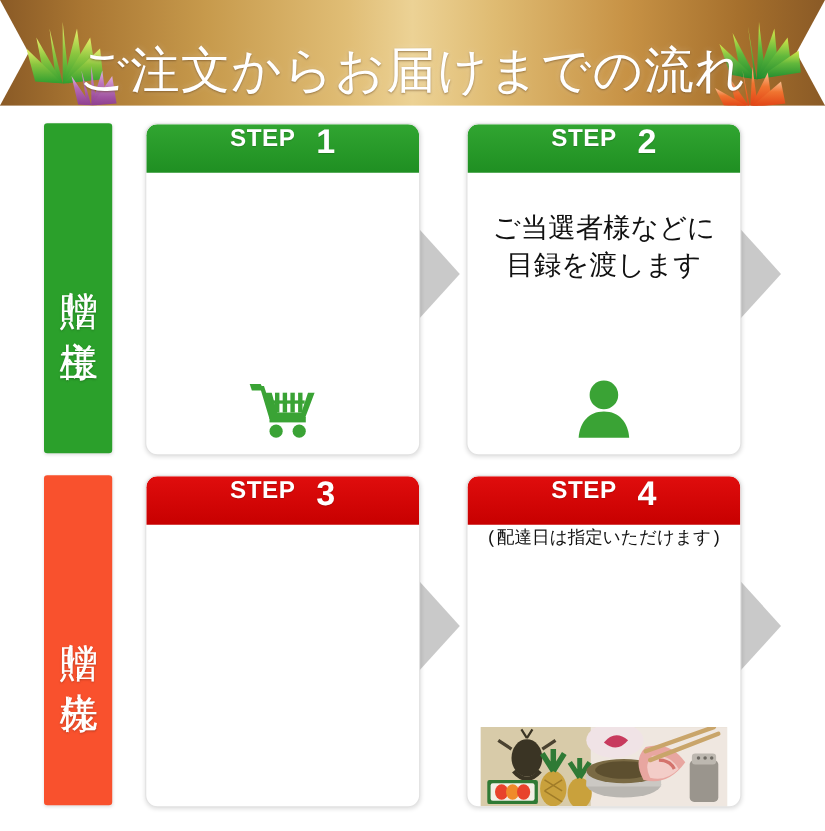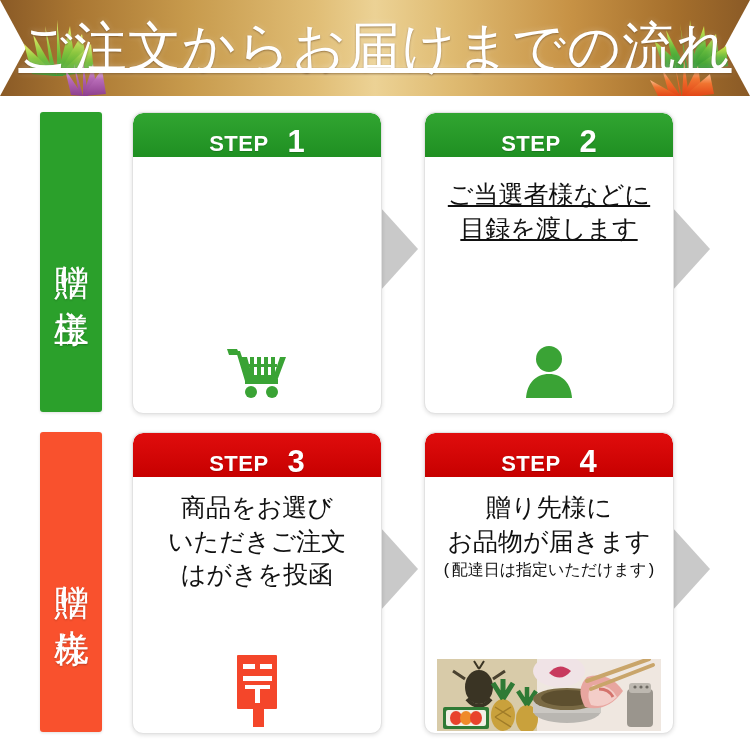--- a/index.html
+++ b/index.html
@@ -34,32 +34,31 @@
     top: 0;
     width: 26px;
     height: 96px;
     background: #ffffff;
   }
   .banner-notch.left  { left: 0;  clip-path: polygon(0 0, 26px 48px, 0 96px); }
   .banner-notch.right { right: 0; clip-path: polygon(26px 0, 0 48px, 26px 96px); }
 
   .banner-title {
     position: absolute;
-    left: 0; top: 0;
+    left: 0; top: 16px;
     width: 750px; height: 96px;
     display: flex;
     align-items: center;
     justify-content: center;
     font-family: "Liberation Serif", "DejaVu Serif", serif;
-    font-size: 53px;
+    font-size: 45px;
     color: #ffffff;
     letter-spacing: 1px;
     text-shadow: 0 1px 2px rgba(90,55,15,.55), 0 0 6px rgba(255,255,255,.25);
     white-space: nowrap;
-    text-decoration: underline;
   }
 
   
   .fan { position: absolute; }
   .fan svg { display: block; }
 
   
   .side-label {
     position: absolute;
     width: 62px;
@@ -92,21 +91,21 @@
     z-index: 3;
   }
   .card.s1 { left: 132px; top: 112px; height: 300px; }
   .card.s2 { left: 424px; top: 112px; height: 300px; }
   .card.s3 { left: 132px; top: 432px; height: 300px; }
   .card.s4 { left: 424px; top: 432px; height: 300px; }
 
   .card-head {
     height: 44px;
     display: flex;
-    align-items: flex-end;
+    align-items: flex-start;
     justify-content: center;
     gap: 19px;
     color: #ffffff;
     border-radius: 10px 10px 0 0;
   }
   .card-head.green { background: linear-gradient(to bottom, #31a531, #1f8f22); }
   .card-head.red   { background: linear-gradient(to bottom, #e00d0d, #c70000); }
   .step-word {
     font-size: 22px;
     font-weight: bold;
@@ -301,68 +300,46 @@
     </div>
   </div>
 </div>
 
 <div class="card s2">
   <div class="card-head green">
     <span class="step-word">STEP</span>
     <span class="step-num">2</span>
   </div>
   <div class="card-body">
-    <div class="card-text" style="padding-top:21px;text-decoration:underline;">ご当選者様などに
+    <div class="card-text" style="padding-top:34px;">ご当選者様などに
 目録を渡します</div>
     <div class="card-icon person">
       <svg width="56" height="56" viewBox="0 0 56 56">
         <g fill="#3aa335">
           <circle cx="28" cy="16" r="13"></circle>
           <path d="M28 31 C14 31 6 41 5 55 h46 C50 41 42 31 28 31 Z"></path>
         </g>
       </svg>
     </div>
   </div>
 </div>
 
 <div class="card s3">
   <div class="card-head red">
     <span class="step-word">STEP</span>
     <span class="step-num">3</span>
   </div>
-  <div class="card-body">
-    <div class="card-text">商品をお選び
-いただきご注文
-はがきを投函</div>
-    <div class="card-icon post">
-      <svg width="52" height="72" viewBox="0 0 52 72">
-        <g fill="#f4462a">
-          <rect x="6" y="0" width="40" height="54" rx="1"></rect>
-          <rect x="22" y="50" width="11" height="22"></rect>
-        </g>
-        <g fill="#ffffff">
-          <rect x="12" y="9" width="12" height="5"></rect>
-          <rect x="29" y="9" width="12" height="5"></rect>
-          <rect x="12" y="21" width="29" height="5"></rect>
-          <rect x="14" y="30" width="25" height="4"></rect>
-          <rect x="24" y="30" width="5" height="18"></rect>
-        </g>
-      </svg>
-    </div>
-  </div>
 </div>
 
 <div class="card s4">
   <div class="card-head red">
     <span class="step-word">STEP</span>
     <span class="step-num">4</span>
   </div>
   <div class="card-body">
-    <div class="card-text">贈り先様に
-お品物が届きます</div>
     <div class="card-note">(配達日は指定いただけます)</div>
     <div class="photo">
       <svg width="224" height="72" viewBox="0 0 224 72">
 
         <rect x="0" y="0" width="100" height="72" fill="#d8cba9"></rect>
         <rect x="100" y="0" width="124" height="72" fill="#efe7e0"></rect>
 
         <g fill="#3a3424">
           <ellipse cx="42" cy="28" rx="14" ry="17"></ellipse>
           <path d="M42 10 l-5 -8 M42 10 l5 -8" stroke="#3a3424" stroke-width="2"></path>

